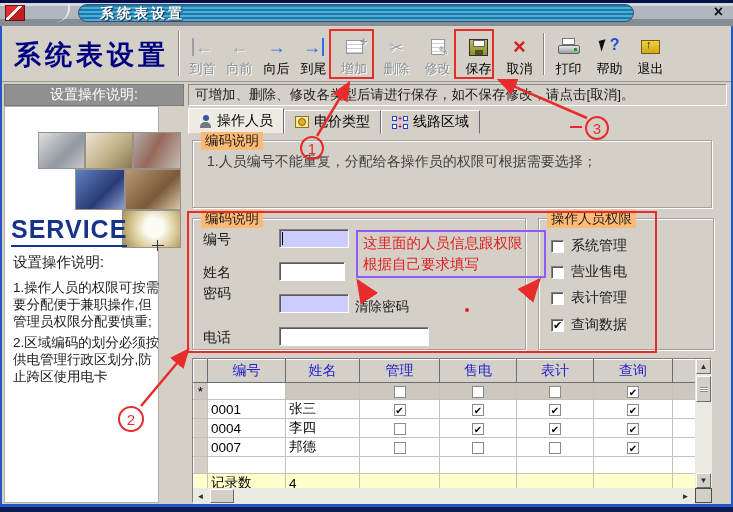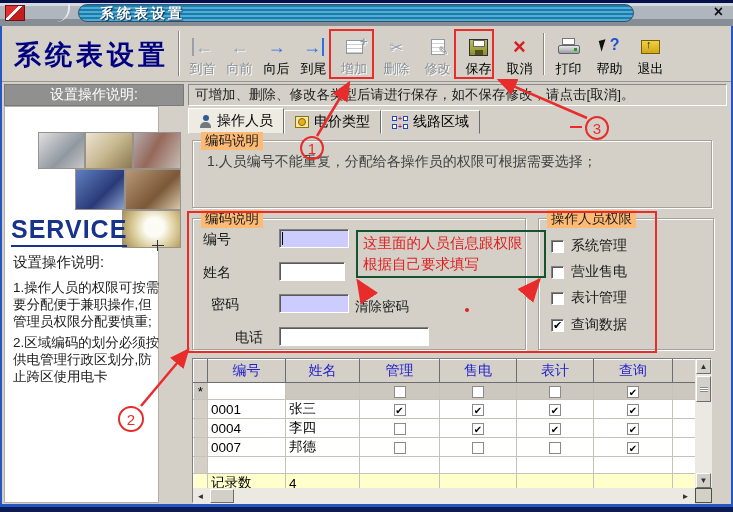--- a/index.html
+++ b/index.html
@@ -150,21 +150,21 @@
   .hthumb{position:absolute;left:17px;top:1px;width:24px;height:14px;background:#d4d0c8;
     border:1px solid;border-color:#ffffff #6a6e72 #6a6e72 #ffffff;}
   .gridcorner{position:absolute;left:502px;top:129px;width:17px;height:15px;background:#d4d0c8;border:1px solid #405840;}
   .ann-rect{position:absolute;border:2px solid #e82c2c;z-index:60;pointer-events:none;}
   .r-add{left:329px;top:29px;width:45px;height:50px;}
   .r-save{left:454px;top:29px;width:40px;height:50px;}
   .r-form{left:187px;top:211px;width:470px;height:142px;}
   .ann-circle{position:absolute;width:24px;height:24px;border:2px solid #e82c2c;border-radius:50%;
     color:#e82c2c;font-size:15px;display:flex;align-items:center;justify-content:center;z-index:61;pointer-events:none;}
   .c1{left:300px;top:136px;} .c2{left:118px;top:406px;width:26px;height:26px;} .c3{left:585px;top:116px;}
-  .ann-note{position:absolute;left:356px;top:230px;width:190px;height:48px;border:2px solid #14532d;
+  .ann-note{position:absolute;left:356px;top:230px;width:190px;height:48px;border:2px solid #8b5cf6;
     color:#e02020;font-size:14.5px;line-height:21px;padding:1px 0 0 5px;white-space:pre-line;z-index:61;pointer-events:none;}
   .ann-dot{position:absolute;left:465px;top:308px;width:4px;height:4px;border-radius:50%;background:#e02020;z-index:61;}
   svg.arrows{position:absolute;left:0;top:0;z-index:62;pointer-events:none;}
 </style>
 </head>
 <body>
 
 <div class="window">
 
   <div class="abs titlebar">
@@ -321,24 +321,24 @@
     <div class="blue-line bl1">1.人员编号不能重复，分配给各操作员的权限可根据需要选择；</div>
   </div>
 
   <div class="groupbox gb-person">
     <span class="gtitle">编码说明</span>
     <div class="flabel" style="top:12px;">编号</div>
     <input class="finput lav" style="top: 10px; width: 70px;" value="">
     <div class="caret"></div>
     <div class="flabel" style="top:45px;">姓名</div>
     <input class="finput wht" style="top: 43px; width: 66px;" value="">
-    <div class="flabel" style="top:77px;margin-left:8px;">密码</div>
+    <div class="flabel" style="top:66px;">密码</div>
     <input class="finput lav" style="top: 75px; width: 70px;" value="">
     <div class="clearpwd">清除密码</div>
-    <div class="flabel" style="top:110px;margin-left:32px;">电话</div>
+    <div class="flabel" style="top:110px;">电话</div>
     <input class="finput wht" style="top: 108px; width: 150px;" value="">
   </div>
 
   <div class="groupbox gb-perm">
     <span class="gtitle">操作人员权限</span>
     <div class="perm-item" style="top:18px;">
       <span class="cb"></span>
       <span>系统管理</span>
     </div>
     <div class="perm-item" style="top:44px;">

